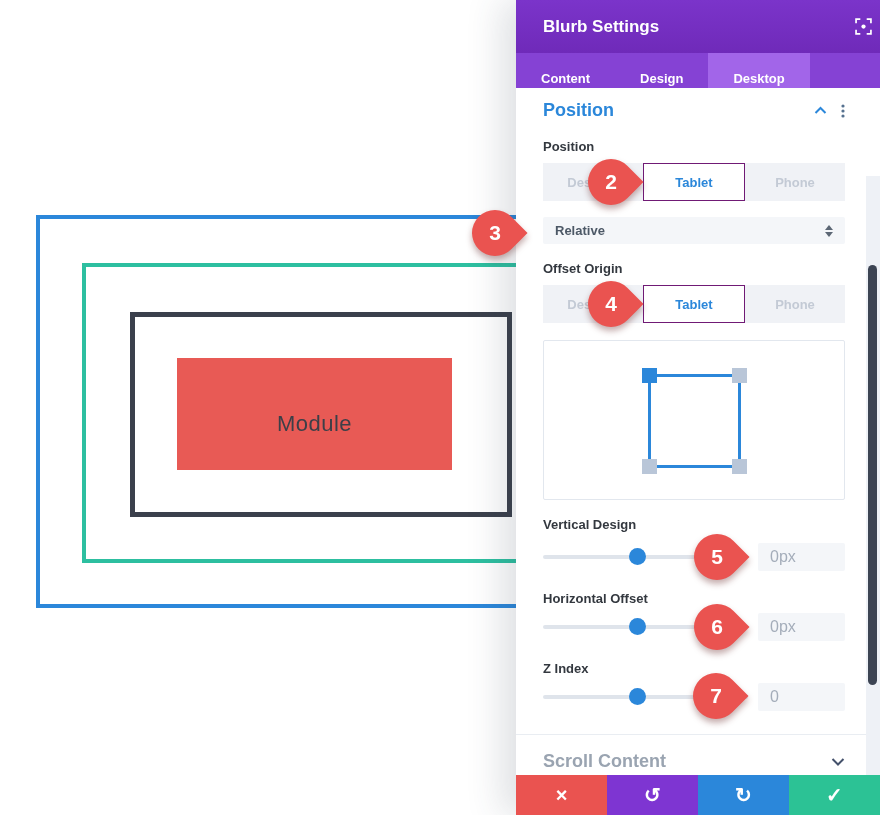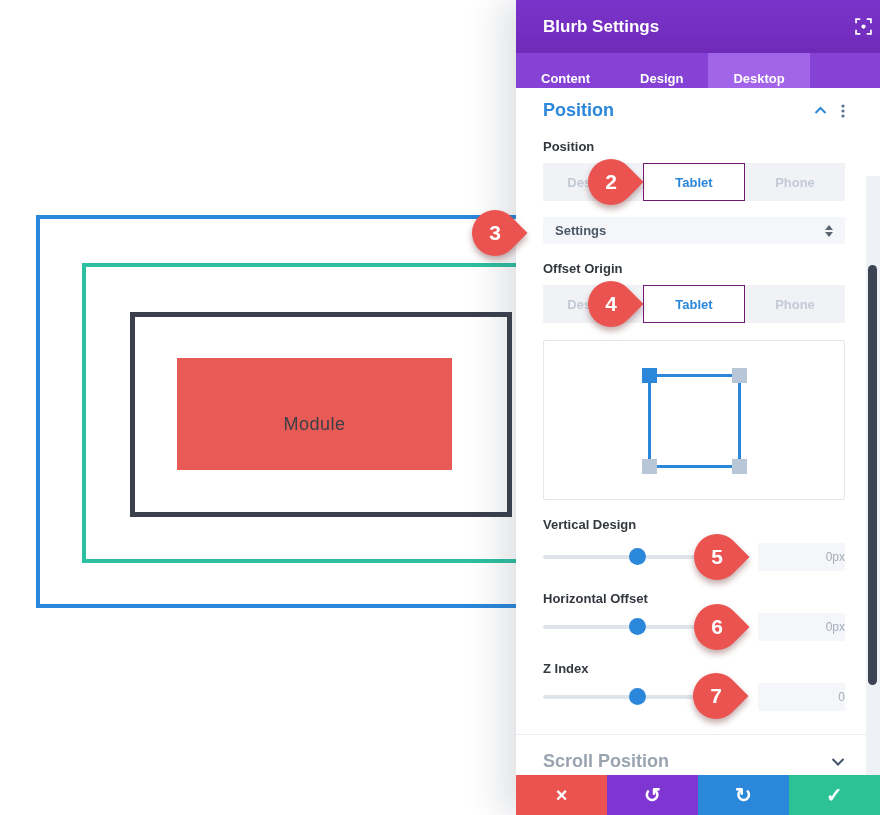--- a/index.html
+++ b/index.html
@@ -6,21 +6,21 @@
   .stage{position:relative;width:880px;height:815px;overflow:hidden;background:#ffffff;
          font-family:"Liberation Sans", sans-serif;}
 
   
   .canvas-box{position:absolute;box-sizing:border-box;background:transparent;}
   .section-outline{left:36px;top:215px;width:806px;height:393px;border:4px solid #2b87da;}
   .row-outline{left:82px;top:263px;width:720px;height:300px;border:4px solid #2dbfa0;}
   .column-outline{left:130px;top:312px;width:382px;height:205px;border:5px solid #3b404c;}
   .module-box{left:177px;top:358px;width:275px;height:112px;background:#e85a55;
               display:flex;align-items:center;justify-content:center;}
-  .module-box span{color:#3c3f48;font-size:18px;letter-spacing:.5px;margin-top:20px;}
+  .module-box span{color:#3c3f48;font-size:22px;letter-spacing:.5px;margin-top:20px;}
 
   
   .panel{position:absolute;left:516px;top:0;width:364px;height:815px;background:#fff;
          box-shadow:-14px 0 34px rgba(50,60,80,.16);z-index:10;}
   .panel-header{position:absolute;left:0;top:0;width:440px;height:53px;
       background:linear-gradient(180deg,#7b34ca,#6f2ab9);
       display:flex;align-items:center;padding:0 18px 0 27px;box-sizing:border-box;}
   .panel-title{flex:1;color:#fff;font-size:17px;font-weight:700;}
   .hicon{width:17px;height:17px;margin-left:16px;display:flex;align-items:center;justify-content:center;cursor:pointer;}
   .tabs{position:absolute;left:0;top:53px;width:364px;height:51px;background:#8542d4;display:flex;}
@@ -55,22 +55,22 @@
                  border:3px solid #2b87da;box-sizing:border-box;}
   .handle{position:absolute;width:15px;height:15px;background:#b9c6d8;cursor:pointer;}
   .handle.active{background:#2b87da;}
   .h-tl{left:-9px;top:-9px;} .h-tr{right:-9px;top:-9px;}
   .h-bl{left:-9px;bottom:-9px;} .h-br{right:-9px;bottom:-9px;}
 
   .slider-track{position:absolute;left:27px;width:205px;height:4px;background:#dfe4eb;border-radius:2px;cursor:pointer;}
   .slider-thumb{position:absolute;left:86px;top:-7px;width:17px;height:17px;border-radius:50%;
                 background:#2b87da;cursor:pointer;}
   .num-input{position:absolute;left:242px;width:87px;height:28px;background:#f4f6f9;border:none;
-             border-radius:2px;color:#a4adba;font-size:12px;padding:0 0 0 12px;box-sizing:border-box;
-             font-family:"Liberation Sans", sans-serif;text-align:right;}
+             border-radius:2px;color:#a4adba;font-size:16px;padding:0 0 0 12px;box-sizing:border-box;
+             font-family:"Liberation Sans", sans-serif;}
 
   .divider{position:absolute;left:0;top:646px;width:364px;border-top:1px solid #e9edf2;}
 
   .collapsed-head{position:absolute;left:27px;top:663px;width:302px;display:flex;align-items:center;}
   .collapsed-title{flex:1;font-size:18px;font-weight:700;color:#9aa4b1;}
 
   .footer{position:absolute;left:0;bottom:0;width:364px;height:40px;display:flex;z-index:12;}
   .footer-btn{flex:1;display:flex;align-items:center;justify-content:center;color:#fff;
               font-size:20px;font-weight:700;cursor:pointer;}
 
@@ -151,21 +151,21 @@
 
       <div class="field-label" style="top:51px;">Position</div>
 
       <div class="toggle-group" style="top:75px;">
         <div class="toggle-opt">Desktop</div>
         <div class="toggle-opt active">Tablet</div>
         <div class="toggle-opt">Phone</div>
       </div>
 
       <div class="select" style="top:129px;">
-        <div class="select-value">Settings</div>
+        <div class="select-value">Relative</div>
         <div class="updown">
           <i class="up"></i>
             <i class="down"></i>
         </div>
       </div>
 
       <div class="field-label" style="top:173px;">Offset Origin</div>
 
       <div class="toggle-group" style="top:197px;">
         <div class="toggle-opt">Desktop</div>
@@ -196,21 +196,21 @@
 
       <div class="field-label" style="top:573px;">Z Index</div>
       <div class="slider-track" style="top:607px;">
         <div class="slider-thumb"></div>
       </div>
       <input class="num-input" style="top: 595px;" value="0">
 
       <div class="divider"></div>
 
       <div class="collapsed-head">
-        <div class="collapsed-title">Scroll Position</div>
+        <div class="collapsed-title">Scroll Content</div>
         <div class="mini">
           <svg width="14" height="9" viewBox="0 0 14 9" fill="none" stroke="#44516b" stroke-width="2">
             <path d="M1.5 2 L7 7.5 L12.5 2"></path>
           </svg>
         </div>
       </div>
 
       <div class="scroll-track"></div>
     </div>
 

